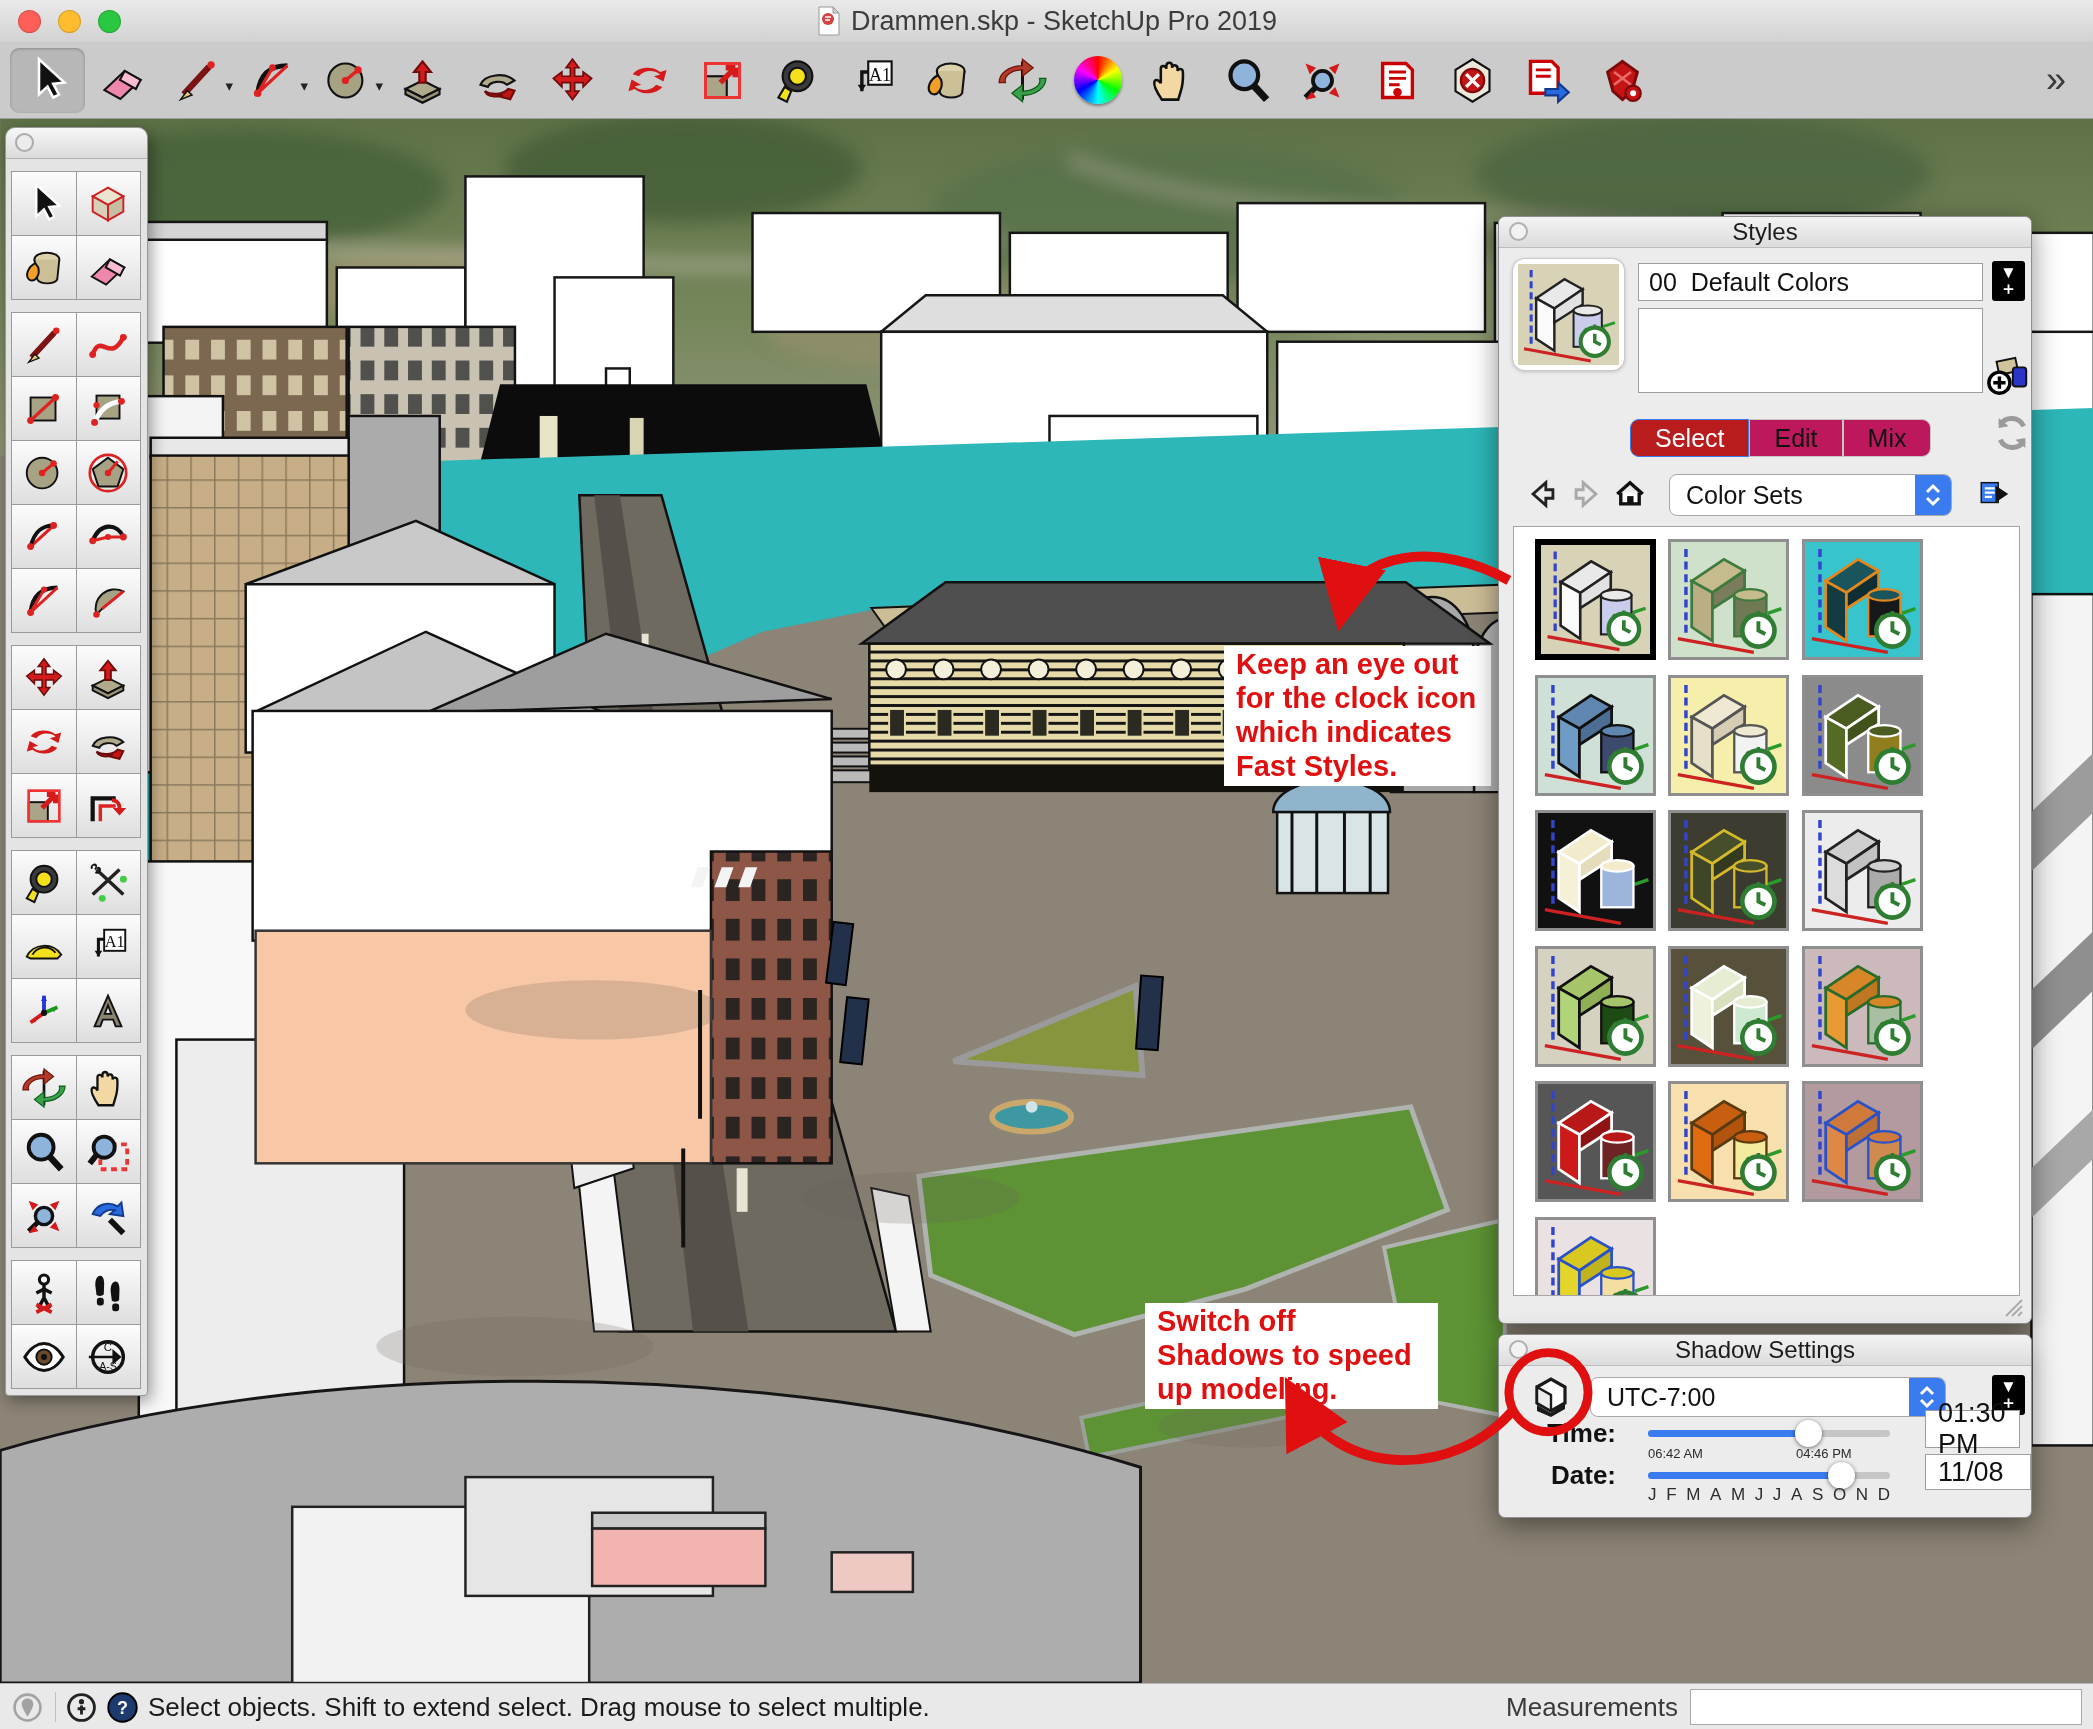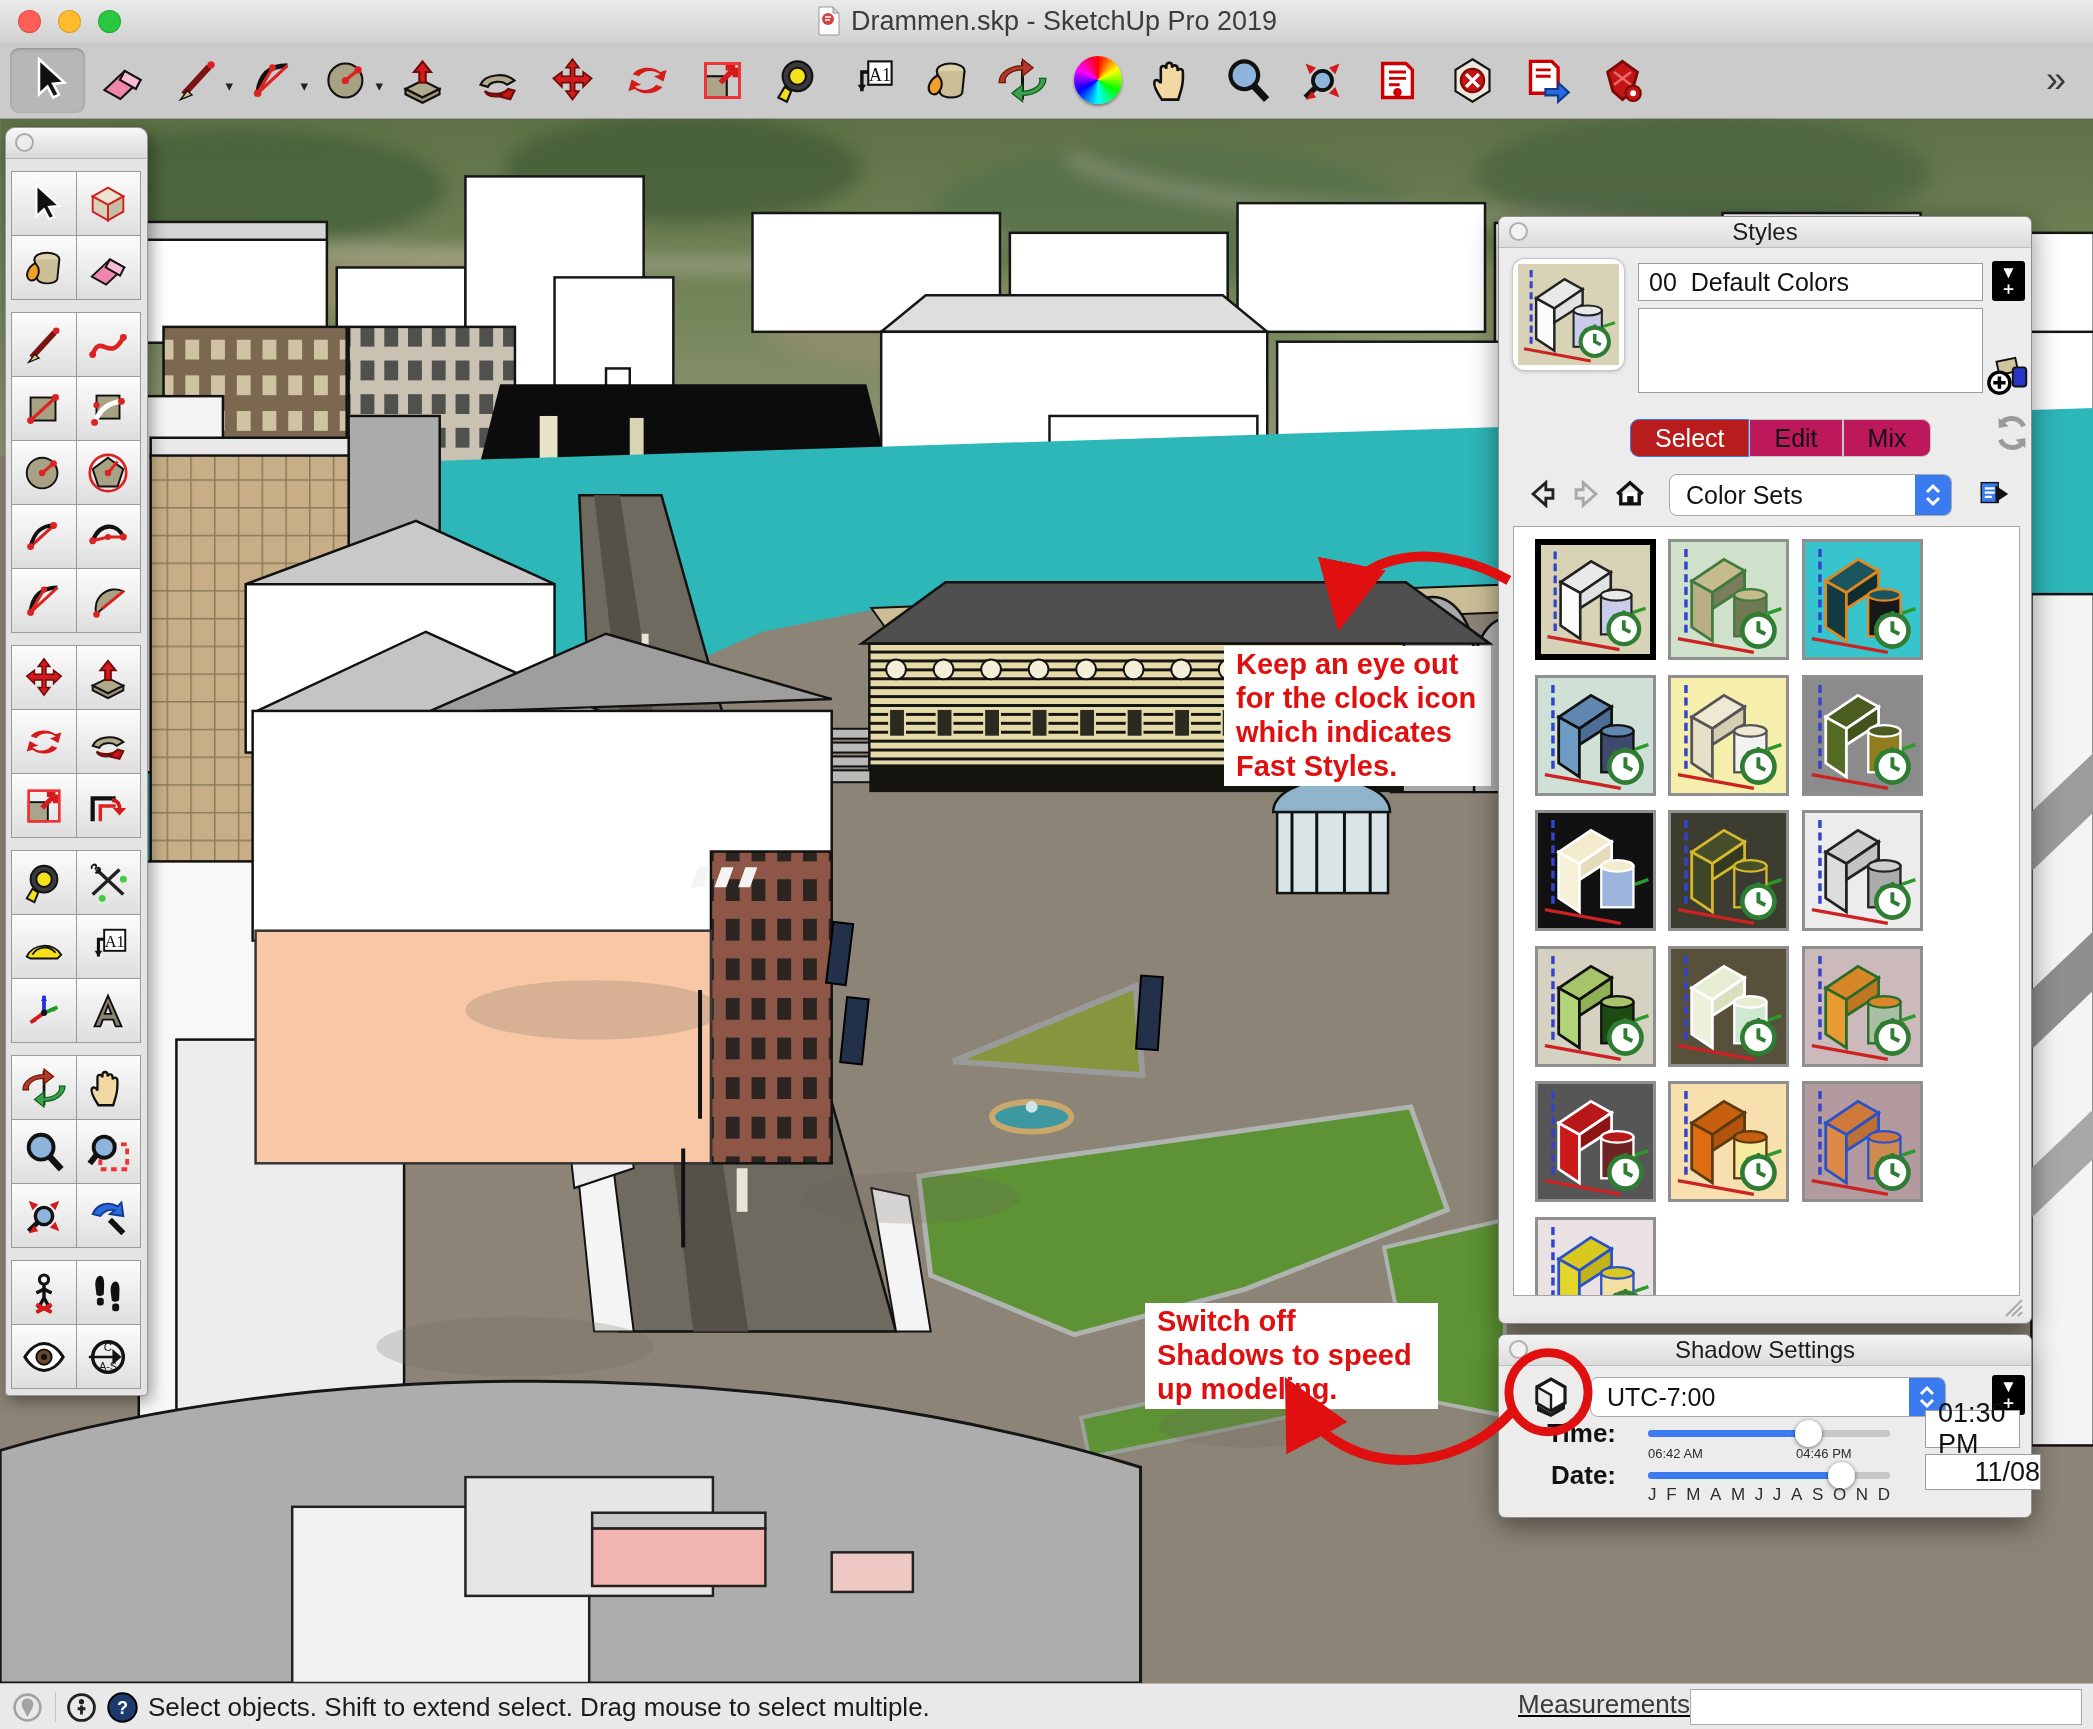--- a/index.html
+++ b/index.html
@@ -86,21 +86,21 @@
   
   .ann{position:absolute;z-index:15;background:#fff;color:#e01010;font-weight:bold;font-size:29px;
     line-height:1.17;padding:2px 12px;box-sizing:border-box;}
   #ann-arrows{position:absolute;left:0;top:0;width:2094px;height:1730px;z-index:30;pointer-events:none;}
   
   .statusbar{position:absolute;left:0;bottom:0;width:100%;height:47px;background:#e9e9e9;
     border-top:1px solid #b3b3b3;z-index:45;display:flex;align-items:center;padding:0 12px;box-sizing:border-box;}
   .sb-icon{width:31px;height:31px;margin-right:10px;}
   .sb-sep{width:1px;height:30px;background:#c2c2c2;margin:0 10px 0 2px;}
   .sb-hint{font-size:26px;color:#1b1b1b;margin-left:0;}
-  .sb-right{margin-left:auto;display:flex;gap:0;text-decoration:underline;}
+  .sb-right{margin-left:auto;display:flex;align-items:center;gap:12px;}
   .sb-meas-label{font-size:26px;color:#3a3a3a;}
   .sb-meas-input{width:374px;height:34px;background:#fff;border:1px solid #a9a9a9;font-size:24px;padding:0 8px;}
 </style>
 </head>
 <body>
 
 <div id="app">
 
   <div class="viewport">
     <svg width="2094" height="1564" viewBox="0 0 2115 1580">
@@ -1150,21 +1150,21 @@
         <span>A</span>
         <span>M</span>
         <span>J</span>
         <span>J</span>
         <span>A</span>
         <span>S</span>
         <span>O</span>
         <span>N</span>
         <span>D</span>
       </div>
-    <div class="valbox abs" style="left:426px;top:119px;width:116px;height:36px;justify-content:flex-end;">
+    <div class="valbox abs" style="left:426px;top:119px;width:106px;height:36px;">
       <span>11/08</span>
       </div>
   </div>
 
   <div class="statusbar">
     <svg class="sb-icon" viewBox="0 0 24 24">
       <circle cx="12" cy="12" r="10" fill="none" stroke="#a2a2a2" stroke-width="2"></circle>
       <path d="M12 5c-2.7 0-4.5 1.9-4.5 4.3C7.5 12.5 12 19 12 19s4.5-6.5 4.5-9.7C16.5 6.9 14.7 5 12 5z" fill="#a2a2a2"></path>
       </svg>
     <div class="sb-sep"></div>

